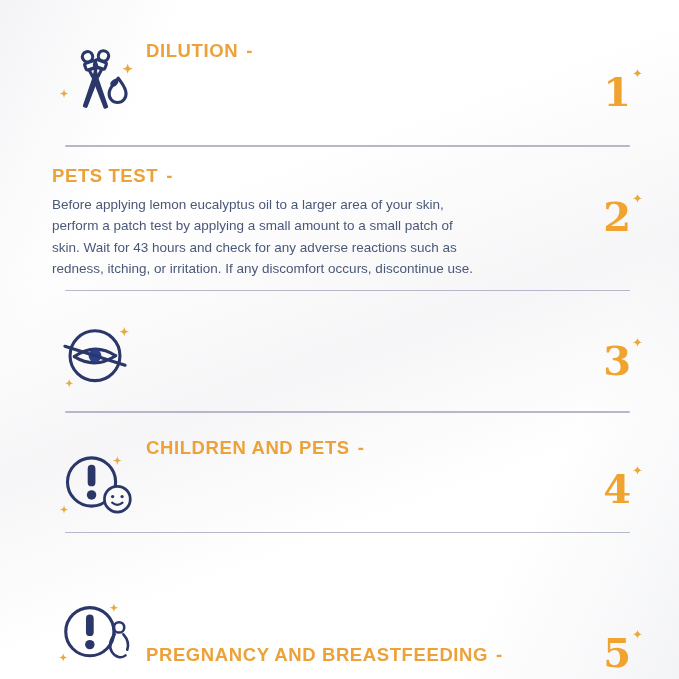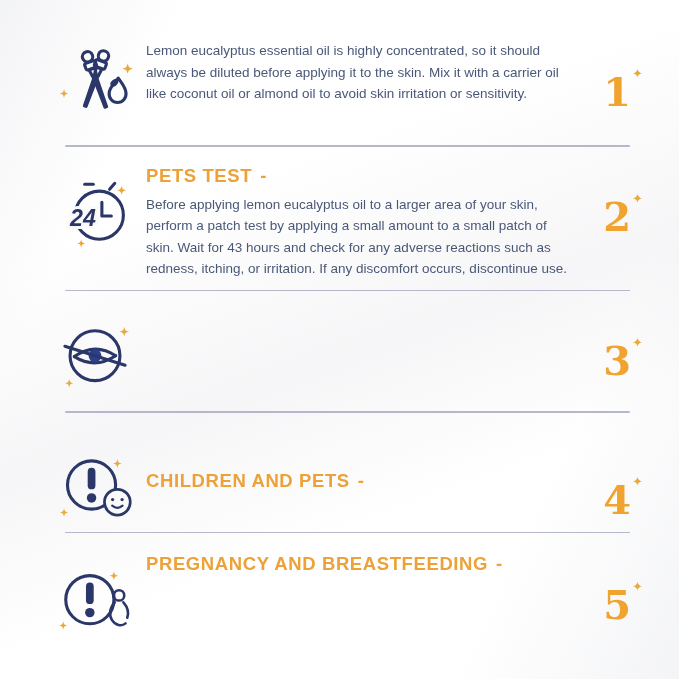--- a/index.html
+++ b/index.html
@@ -11,22 +11,22 @@
       linear-gradient(295deg, rgba(205,208,218,0.22) 0%, rgba(255,255,255,0) 22%),
       linear-gradient(160deg, rgba(255,255,255,0.9) 30%, rgba(236,237,242,0.35) 52%, rgba(255,255,255,0.9) 70%),
       #fbfafa;
   }
   .page{position:relative;width:679px;height:679px;}
   .content{position:absolute;top:26px;left:0;right:0;}
   .row{display:flex;align-items:flex-start;box-sizing:border-box;padding:18px 30px 0 52px;}
   .row-1{height:119px;padding-top:14px;}
   .row-2{height:143px;padding-top:18px;}
   .row-3{height:120px;padding-top:18px;}
-  .row-4{height:119px;padding-top:24px;align-items:center;}
-  .row-5{height:140px;padding-top:20px;}
+  .row-4{height:119px;padding-top:24px;}
+  .row-5{height:140px;padding-top:20px;align-items:flex-end;}
   .divider{height:1.5px;background:#b5b8cb;margin:0 49px 0 65px;border-radius:1px;}
   .icon-wrap{flex:0 0 86px;width:86px;height:86px;margin:2px 8px 0 0;}
   .icon-wrap svg{width:100%;height:100%;display:block;}
   .text-col{flex:0 0 432px;width:432px;}
   .title{margin:0 0 7px 0;font-size:18.5px;font-weight:bold;letter-spacing:0.6px;color:#eca238;}
   .title .dash{margin-left:8px;font-weight:bold;}
   .body{margin:0;font-size:13.5px;line-height:21.5px;color:#4a5878;}
   .num-col{margin-left:auto;padding:26px 6px 0 0;position:relative;white-space:nowrap;}
   .num{font-family:"DejaVu Serif", serif;font-weight:bold;font-size:40px;line-height:1;color:#f0a42f;}
   .num-sparkle{color:#eba93c;font-size:13px;vertical-align:28px;margin-left:1px;}
@@ -56,41 +56,30 @@
             <path class="st" d="M50.5 30 L57.5 30 L56.3 39 L51.7 39 Z"></path>
             <path class="st" d="M52.3 39 L55.7 39 L55 77 L53 77 Z"></path>
           </g>
           <path class="st" d="M77 42 C81 48 86 53 86 59.5 A9.8 9.8 0 1 1 66.5 59.5 C66.5 53 73 48 77 42 Z"></path>
           <ellipse class="fl" cx="72.5" cy="47.5" rx="5.2" ry="3.6" transform="rotate(-42 72.5 47.5)"></ellipse>
           <path class="sp" transform="translate(88 31) scale(0.9)" d="M0 -7 C1 -2 2 -1 7 0 C2 1 1 2 0 7 C-1 2 -2 1 -7 0 C-2 -1 -1 -2 0 -7 Z"></path>
           <path class="sp" transform="translate(14 60) scale(0.75)" d="M0 -7 C1 -2 2 -1 7 0 C2 1 1 2 0 7 C-1 2 -2 1 -7 0 C-2 -1 -1 -2 0 -7 Z"></path>
         </svg>
       </div>
       <div class="text-col">
-        <p class="body">Lemon eucalyptus essential oil is highly concentrated, so it should always be diluted before applying it to the skin. Mix it with a carrier oil like coconut oil or almond oil to avoid skin irritation or sensitivity.</p>
+        <h2 class="title"><span>DILUTION</span><span class="dash">-</span></h2>
       </div>
       <div class="num-col">
         <span class="num">1</span><span class="num-sparkle">✦</span>
       </div>
     </section>
 
     <div class="divider"></div>
 
     <section class="row row-2">
-      <div class="icon-wrap">
-        <svg viewBox="0 0 100 100">
-          <circle class="st" cx="55" cy="56" r="28"></circle>
-          <path class="st" d="M58 41 L58 57 L69 57"></path>
-          <path class="st" d="M38 20 L48 20"></path>
-          <path class="st" d="M67 26 L73 19"></path>
-          <text class="clock-num" x="21" y="69">24</text>
-          <path class="sp" transform="translate(81 27) scale(0.8)" d="M0 -7 C1 -2 2 -1 7 0 C2 1 1 2 0 7 C-1 2 -2 1 -7 0 C-2 -1 -1 -2 0 -7 Z"></path>
-          <path class="sp" transform="translate(34 89) scale(0.7)" d="M0 -7 C1 -2 2 -1 7 0 C2 1 1 2 0 7 C-1 2 -2 1 -7 0 C-2 -1 -1 -2 0 -7 Z"></path>
-        </svg>
-      </div>
       <div class="text-col">
         <h2 class="title"><span>PETS TEST</span><span class="dash">-</span></h2>
         <p class="body">Before applying lemon eucalyptus oil to a larger area of your skin, perform a patch test by applying a small amount to a small patch of skin. Wait for 43 hours and check for any adverse reactions such as redness, itching, or irritation. If any discomfort occurs, discontinue use.</p>
       </div>
       <div class="num-col">
         <span class="num">2</span><span class="num-sparkle">✦</span>
       </div>
     </section>
 
     <div class="divider"></div>

